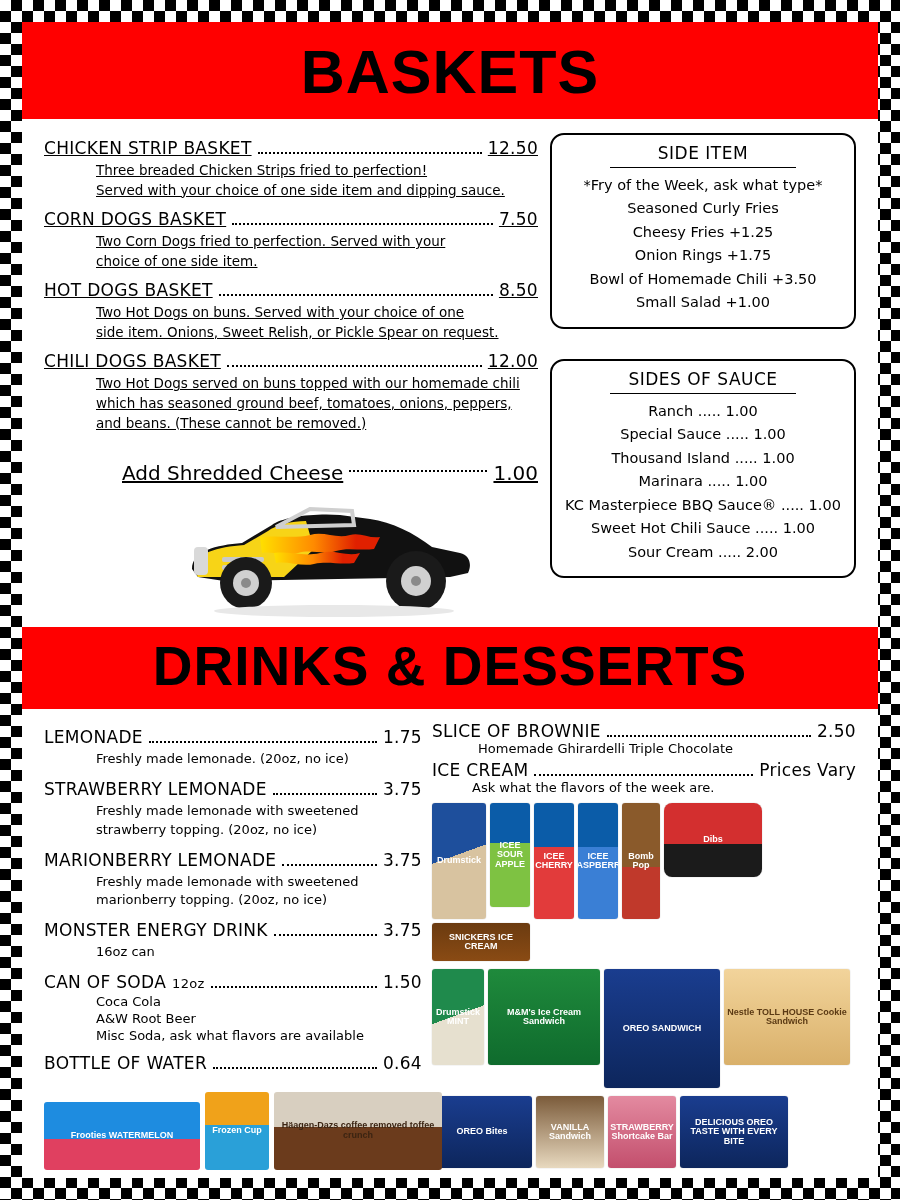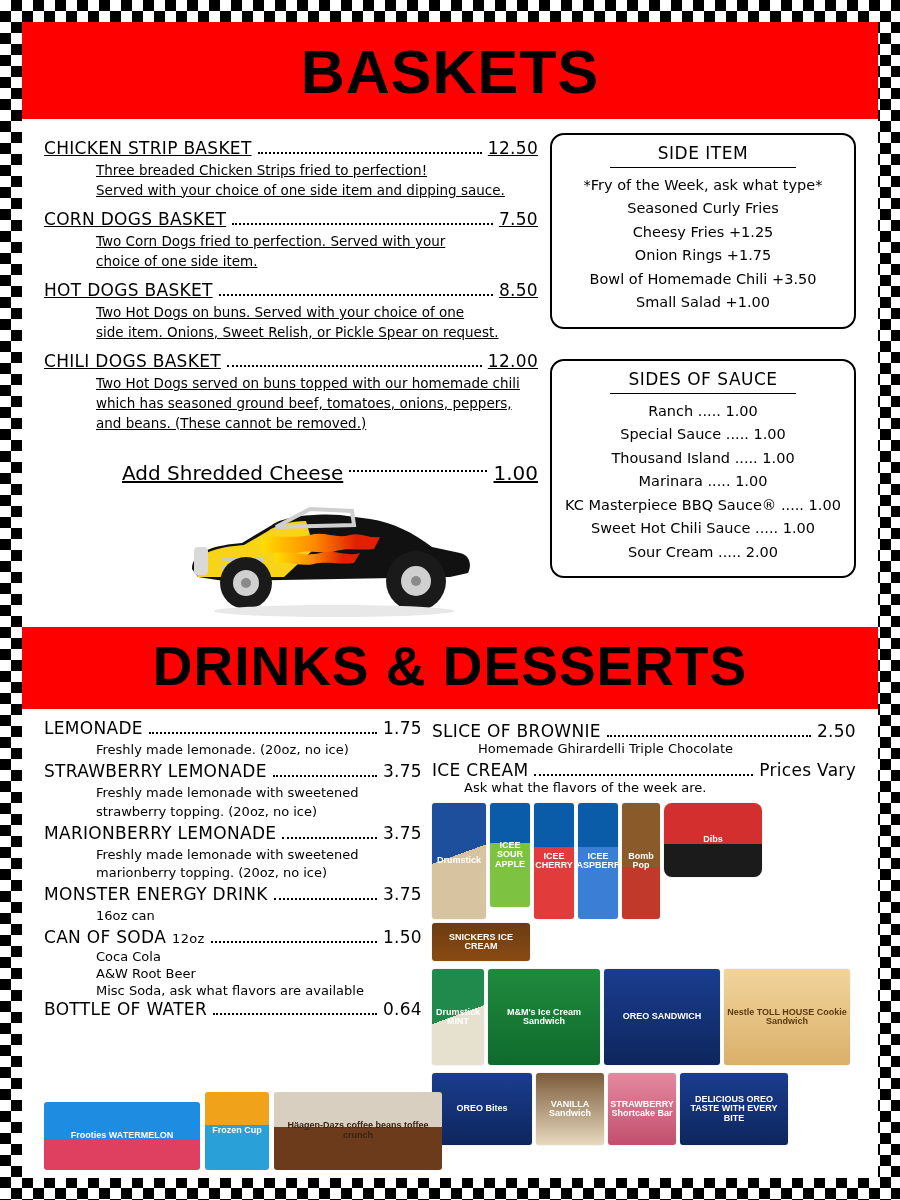--- a/index.html
+++ b/index.html
@@ -121,21 +121,21 @@
     top: 0;
     width: 330px;
     height: 128px;
   }
 
   
   .bot-wrap { display: flex; padding: 8px 0 0 0; }
   .bot-left { width: 400px; padding-left: 22px; }
   .bot-right { width: 434px; padding-left: 10px; }
 
-  .bot-left .item-line { margin-top: 1px; }
+  .bot-left .item-line { margin-top: 10px; }
   .bot-left .item-desc { margin-left: 52px; font-size: 13px; }
   .sub-line { font-size: 13px; margin: 2px 0 0 52px; }
 
   .bot-right .item-line { margin-top: 4px; }
 
   .small-note { font-size: 13px; margin-left: 46px; }
 
   .sizetag { font-size: 13px; margin-left: 6px; }
 
   
@@ -375,49 +375,49 @@
         <span class="dots"></span>
         <span class="item-price">2.50</span>
       </div>
       <div class="small-note">Homemade Ghirardelli Triple Chocolate</div>
 
       <div class="item-line">
         <span class="item-name">ICE CREAM</span>
         <span class="dots"></span>
         <span class="item-price">Prices Vary</span>
       </div>
-      <div class="small-note" style="margin-left:32px">Ask what the flavors of the week are.</div>
+      <div class="small-note" style="margin-left:40px">Ask what the flavors of the week are.</div>
 
       <div class="prod-grid">
         <div class="prod" style="width:54px;height:116px;background:linear-gradient(160deg,#1e4f9c 0 45%,#d8c3a0 45% 100%)">Drumstick</div>
         <div class="prod" style="width:40px;height:104px;background:linear-gradient(180deg,#0b5ca8 0 38%,#7ec242 38% 100%)">ICEE SOUR APPLE</div>
         <div class="prod" style="width:40px;height:116px;background:linear-gradient(180deg,#0b5ca8 0 38%,#e23b3b 38% 100%)">ICEE CHERRY</div>
         <div class="prod" style="width:40px;height:116px;background:linear-gradient(180deg,#0b5ca8 0 38%,#3a7fd5 38% 100%)">ICEE RASPBERRY</div>
         <div class="prod" style="width:38px;height:116px;background:linear-gradient(180deg,#8a5a2b 0 55%,#c0392b 55% 100%)">Bomb Pop</div>
         <div class="prod" style="width:98px;height:74px;border-radius:8px;background:linear-gradient(180deg,#d32f2f 0 55%,#1b1b1b 55% 100%)">Dibs</div>
         <div class="prod" style="width:98px;height:38px;background:linear-gradient(180deg,#6b3b10,#8a4b14)">SNICKERS ICE CREAM</div>
       </div>
 
       <div class="prod-grid">
         <div class="prod" style="width:52px;height:96px;background:linear-gradient(160deg,#1f8a4c 0 48%,#e6e0cf 48% 100%)">Drumstick MINT</div>
         <div class="prod" style="width:112px;height:96px;background:linear-gradient(180deg,#1f8a3c,#0f6b2d)">M&amp;M's Ice Cream Sandwich</div>
-        <div class="prod" style="width:116px;height:96px;background:linear-gradient(180deg,#1a3d8f,#0d265c)">OREO SANDWICH</div>
+        <div class="prod" style="width:116px;height:119px;background:linear-gradient(180deg,#1a3d8f,#0d265c)">OREO SANDWICH</div>
         <div class="prod" style="width:126px;height:96px;color:#5b3a14;background:linear-gradient(180deg,#f2d49b,#d9b06a)">Nestle TOLL HOUSE Cookie Sandwich</div>
       </div>
 
       <div class="prod-grid">
         <div class="prod" style="width:100px;height:72px;background:linear-gradient(180deg,#1a3d8f,#0d265c)">OREO Bites</div>
         <div class="prod" style="width:68px;height:72px;background:linear-gradient(180deg,#7b5b3a,#e8d9bf)">VANILLA Sandwich</div>
         <div class="prod" style="width:68px;height:72px;background:linear-gradient(180deg,#e38aa0,#c34f6d)">STRAWBERRY Shortcake Bar</div>
         <div class="prod" style="width:108px;height:72px;background:linear-gradient(180deg,#1a3d8f,#0d265c)">DELICIOUS OREO TASTE WITH EVERY BITE</div>
       </div>
 
     </div>
   </div>
 
   <div class="bottom-strip">
     <div class="bstrip-item" style="width:156px;height:68px;background:linear-gradient(180deg,#1e8ce0 0 55%,#e04060 55% 100%)">Frooties WATERMELON</div>
     <div class="bstrip-item" style="width:64px;height:78px;background:linear-gradient(180deg,#f0a21a 0 42%,#2aa0d8 42% 100%)">Frozen Cup</div>
-    <div class="bstrip-item" style="width:168px;height:78px;color:#3b2412;background:linear-gradient(180deg,#d8cfc0 0 45%,#6b3b1c 45% 100%)">Häagen-Dazs coffee beans toffee crunch</div>
+    <div class="bstrip-item" style="width:168px;height:78px;color:#3b2412;background:linear-gradient(180deg,#d8cfc0 0 45%,#6b3b1c 45% 100%)">Häagen-Dazs coffee removed toffee crunch</div>
   </div>
 
  </div>
 </div>
 
 </body></html>

